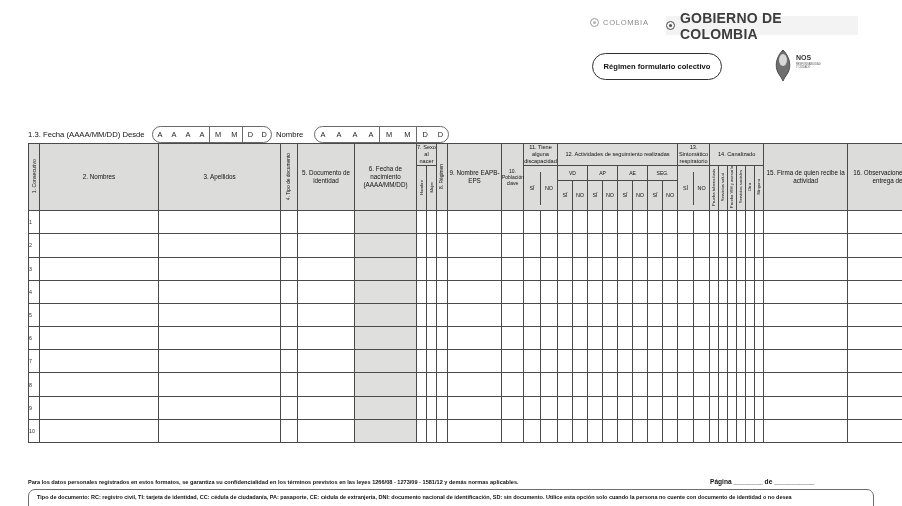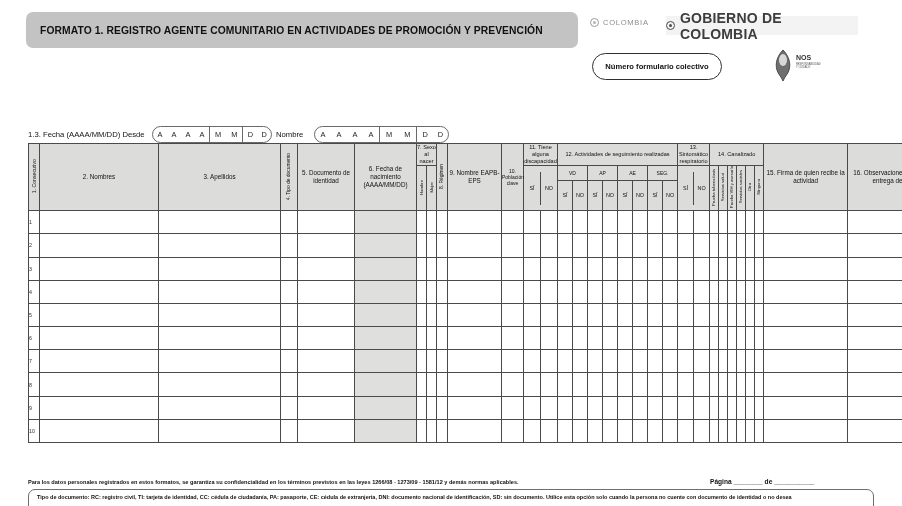--- a/index.html
+++ b/index.html
@@ -86,36 +86,33 @@
     position:absolute; left:28px; top:489px; width:846px; height:30px;
     border:1px solid #6e6e6e; border-radius:7px;
     padding:4px 8px;
   }
   .foot-box .t { font-size:5.5px; font-weight:bold; color:#111; line-height:1.45; }
 </style>
 </head>
 <body>
 
 <div class="header">
-  <div class="title-bar">
-    <span class="title">FORMATO 1. REGISTRO AGENTE COMUNITARIO EN ACTIVIDADES DE PROMOCIÓN Y PREVENCIÓN</span>
-  </div>
 
   <div class="minsalud">
     <span class="seal"></span>
     <span class="txt">COLOMBIA</span>
   </div>
 
   <div class="gov-bar">
     <span class="seal dark"></span>
     <span class="txt">GOBIERNO DE COLOMBIA</span>
   </div>
 
   <div class="num-form">
-    <span>Número formulario colectivo</span>
+    <span>Régimen formulario colectivo</span>
   </div>
 
   <div class="nos-logo">
     <svg width="26" height="34" viewBox="0 0 26 34">
       <path d="M13 2 C7 8, 5 16, 7 22 C8 26, 11 28, 13 33 C15 28, 18 26, 19 22 C21 16, 19 8, 13 2 Z" fill="#6f6f6f" stroke="#4a4a4a" stroke-width="1"></path>
       <ellipse cx="13" cy="12" rx="4" ry="6" fill="#d8d8d8"></ellipse>
     </svg>
     <span class="ribbon-txt">NOS</span>
     <span class="sub1">RESPONSABILIDAD Y CUIDADO</span>
   </div>

